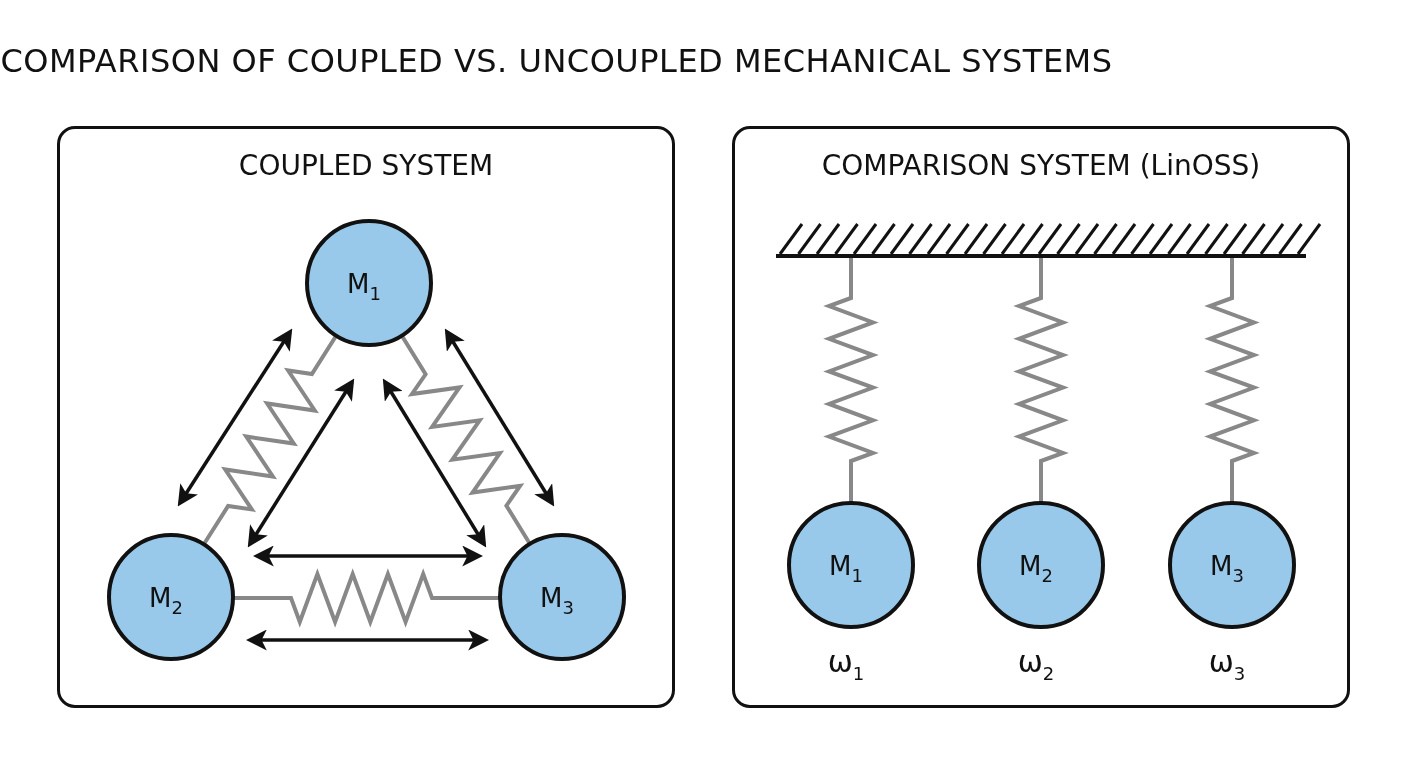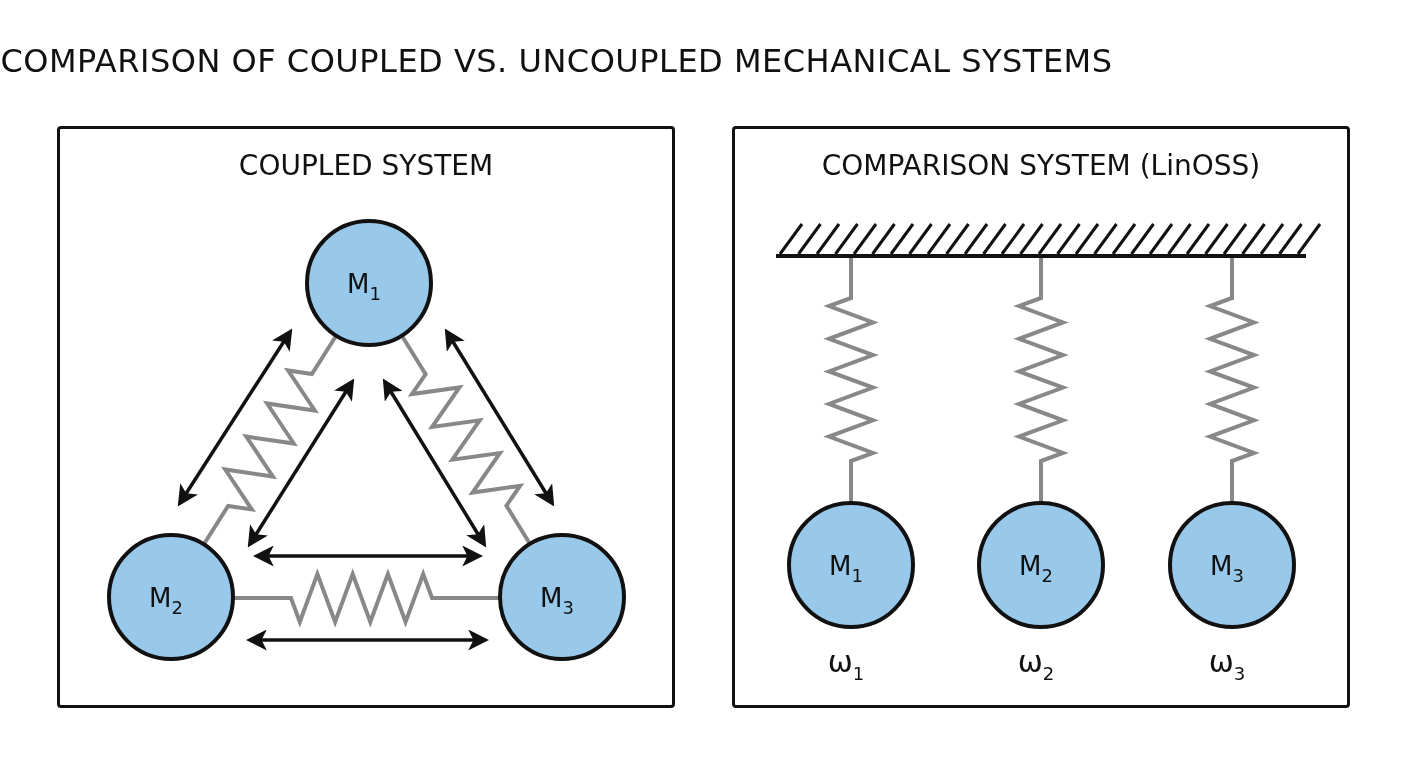--- a/index.html
+++ b/index.html
@@ -1,21 +1,21 @@
 <!DOCTYPE html>
 <html><head>
 <meta charset="utf-8">
 <style>
   html, body { margin: 0; padding: 0; background: #ffffff; }
   body { width: 1408px; height: 768px; position: relative; overflow: hidden;
          font-family: "DejaVu Sans", "Liberation Sans", sans-serif; }
   #main-title { position: absolute; left: 0; top: 42px; width: 1113px; text-align: center;
                 font-size: 32px; letter-spacing: 0.5px; color: #111; font-weight: normal; }
   .panel { position: absolute; top: 126px; width: 618px; height: 582px;
-           border: 3px solid #111; border-radius: 4px; box-sizing: border-box; background: #fff; }
+           border: 3px solid #111; border-radius: 18px; box-sizing: border-box; background: #fff; }
   #panel-coupled { left: 57px; }
   #panel-uncoupled { left: 732px; }
   .panel-title { position: absolute; top: 20px; left: 0; width: 100%; text-align: center;
                  font-size: 28px; color: #111; }
   svg#diagram { position: absolute; left: 0; top: 0; }
   .mass-label { font-size: 26px; fill: #111; }
   .mass-sub { font-size: 18px; fill: #111; }
   .omega { font-size: 30px; fill: #111; }
   .omega-sub { font-size: 18px; fill: #111; }
 </style>

